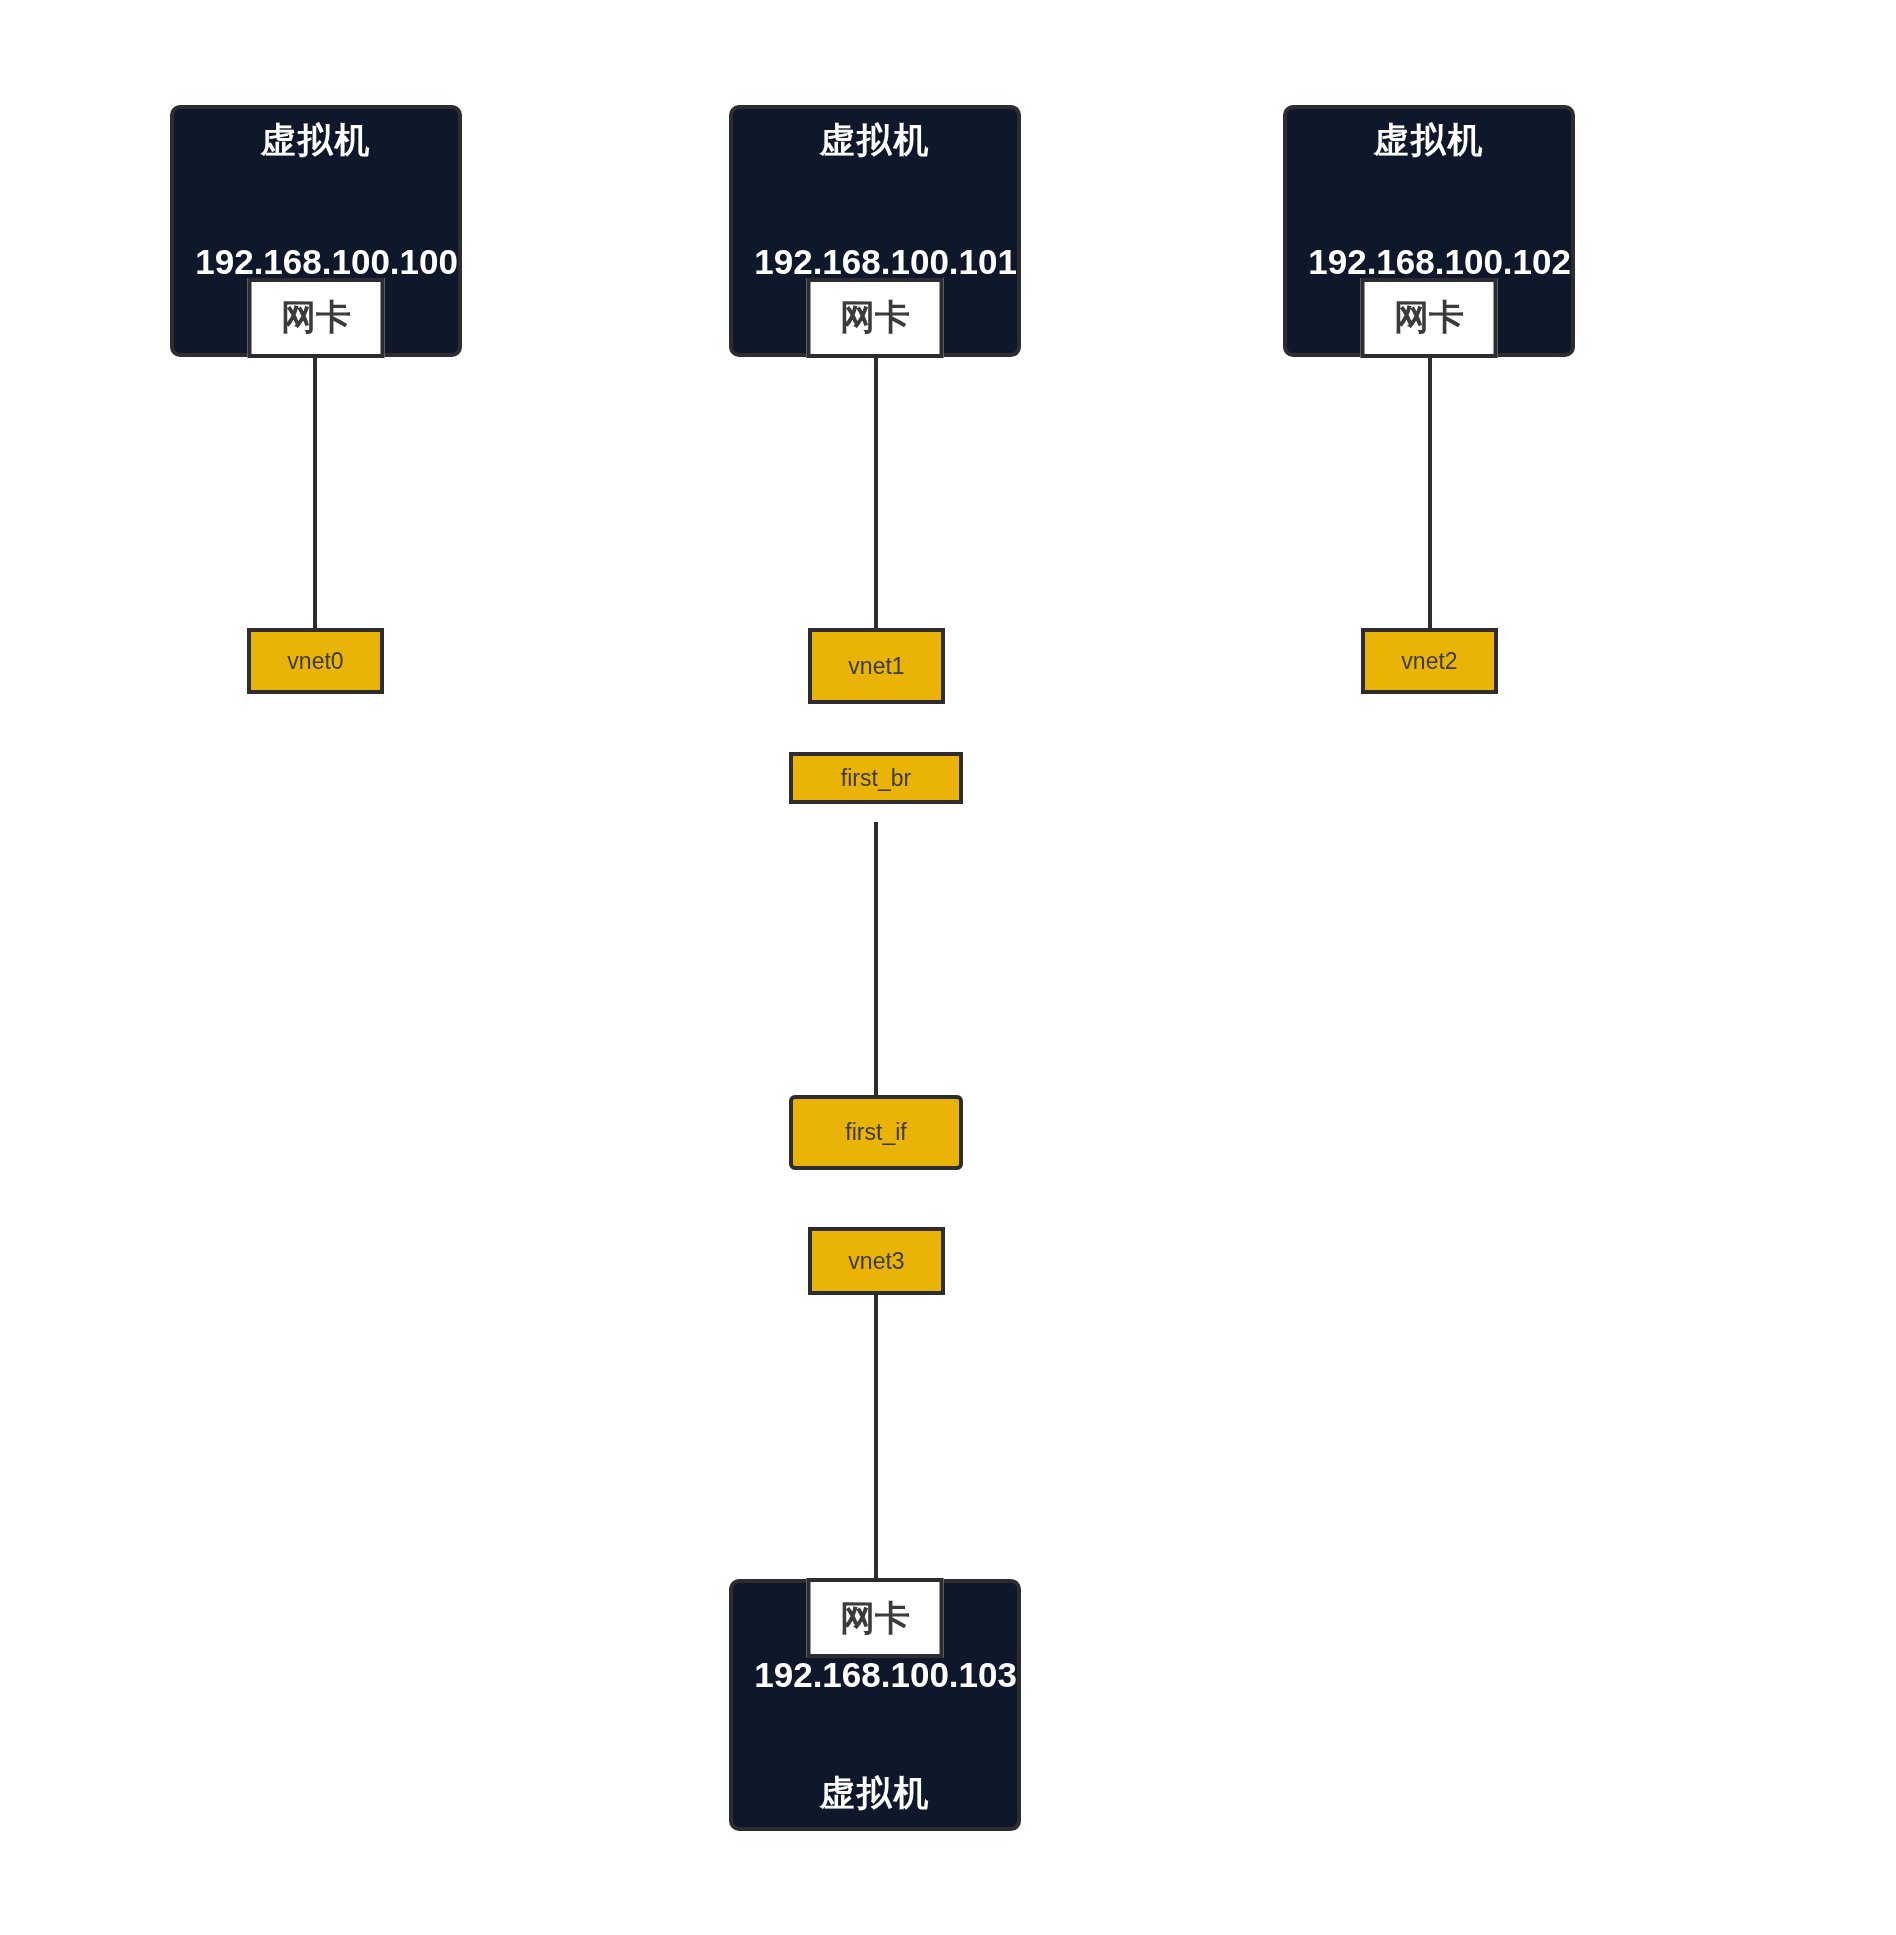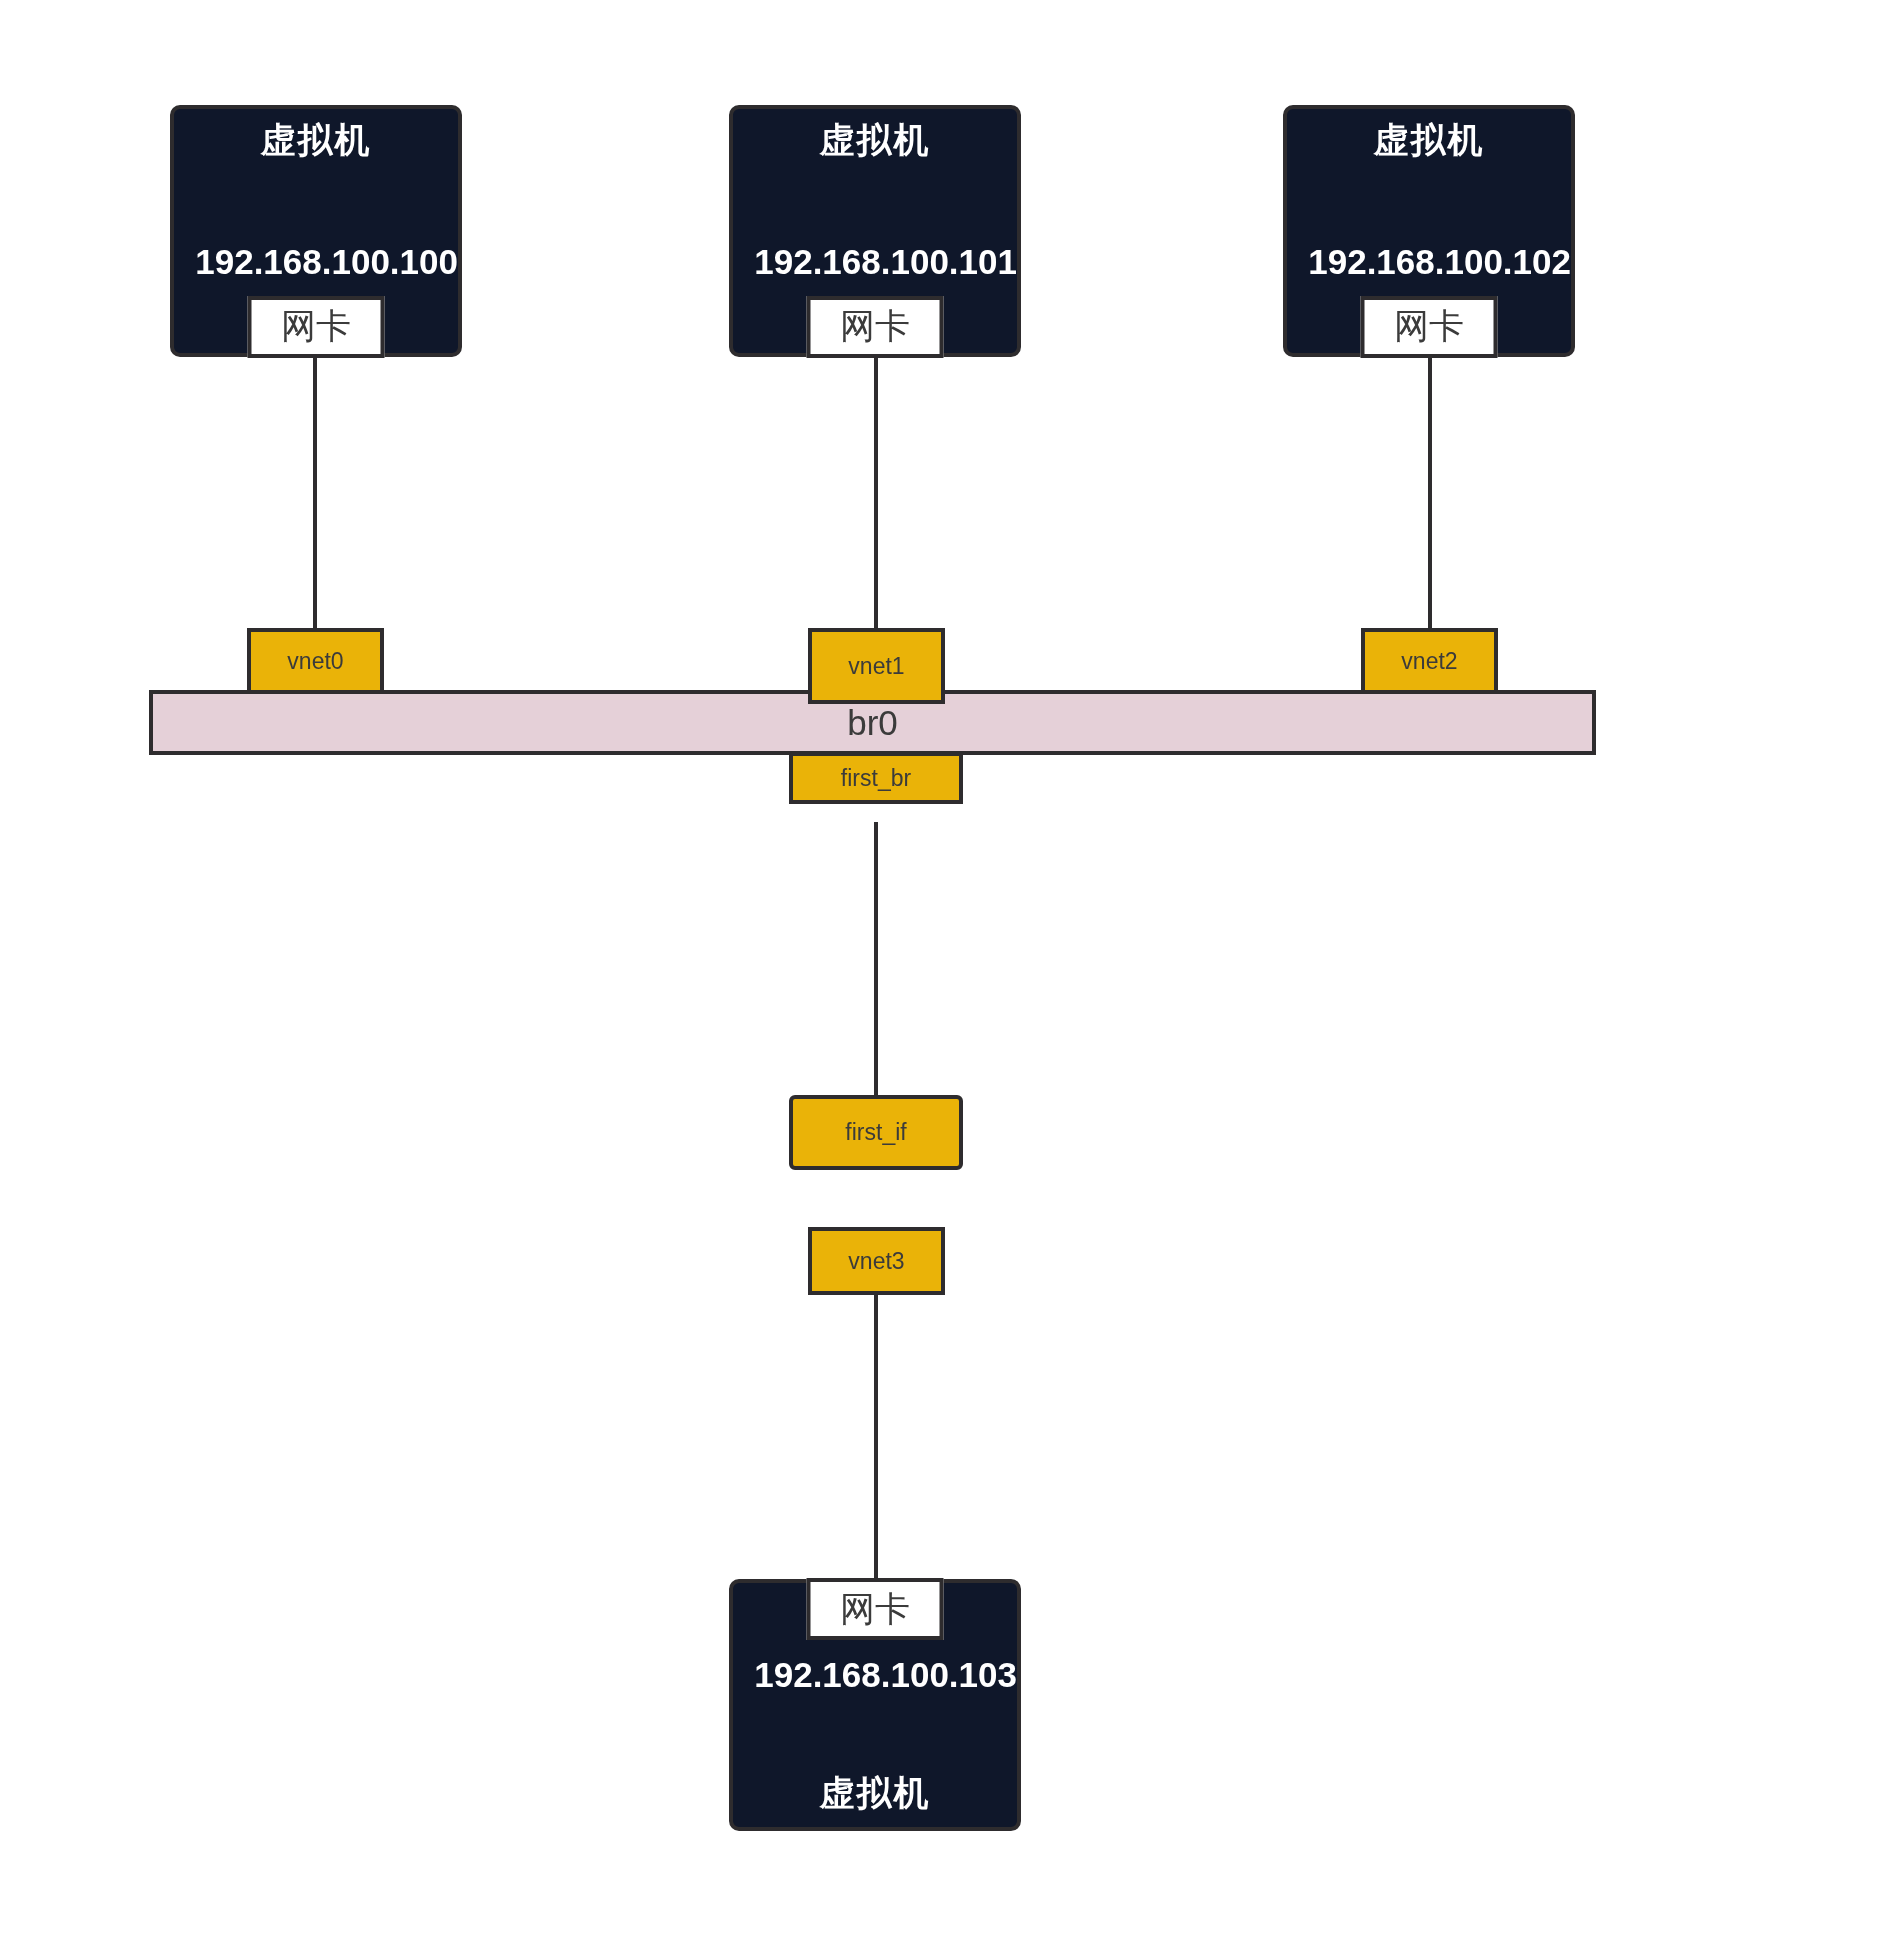--- a/index.html
+++ b/index.html
@@ -49,29 +49,30 @@
   }
   .vm-ip.at-top {
     top: 72px;
   }
   
   .nic {
     position: absolute;
     left: 50%;
     transform: translateX(-50%);
     width: 137px;
-    height: 62px;
+    height: 80px;
     background: #ffffff;
     border: 4.9px solid #2E2C2E;
     box-sizing: border-box;
     display: flex;
     align-items: center;
     justify-content: center;
     font-size: 35px;
     color: #3B3B3B;
+    font-weight: bold;
   }
   .nic.at-card-bottom { bottom: -4.9px; }
   .nic.at-card-top    { top: -4.9px; }
   .port {
     position: absolute;
     background: #eab308;
     border: 4.9px solid #2E2C2E;
     box-sizing: border-box;
     display: flex;
     align-items: center;
@@ -129,21 +130,20 @@
   <div class="vm" style="left:1283px; top:105px;">
     <div class="vm-title">虚拟机</div>
     <div class="vm-ip">192.168.100.102</div>
     <div class="nic at-card-bottom">网卡</div>
   </div>
 
   <div class="port" style="left:247px; top:628px; width:137px; height:66px;">vnet0</div>
   <div class="port" style="left:808px; top:628px; width:137px; height:76px;">vnet1</div>
   <div class="port" style="left:1361px; top:628px; width:137px; height:66px;">vnet2</div>
 
-  <div class="bridge" style="top:690px; height:65px;">br0</div>
 
   <div class="port" style="left:789px; top:752px; width:174px; height:52px;">first_br</div>
 
   <div class="port" style="left:789px; top:1095px; width:174px; height:75px;border-radius:6px;">first_if</div>
 
 
   <div class="port" style="left:808px; top:1227px; width:137px; height:68px;">vnet3</div>
 
   <div class="vm" style="left:729px; top:1579px;">
     <div class="nic at-card-top">网卡</div>

